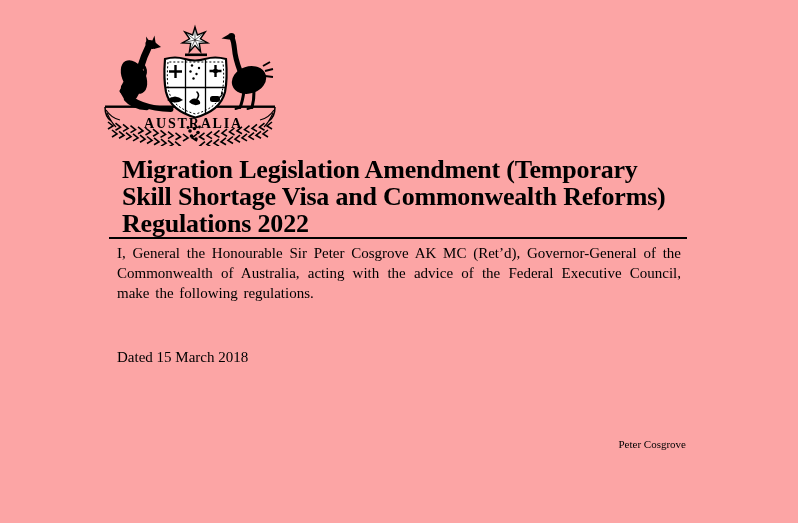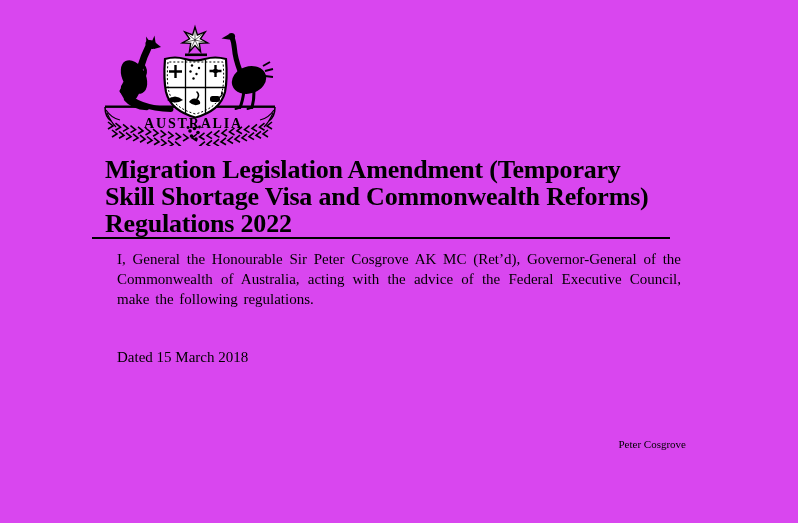--- a/index.html
+++ b/index.html
@@ -1,35 +1,35 @@
 <!DOCTYPE html>
 <html><head>
 <meta charset="utf-8">
 <style>
   html,body{margin:0;padding:0;background:#fff;}
   .page{
     position:relative;
     width:798px;height:523px;
-    background:#d946ef;color:#000;
+    background:#fca5a5;color:#000;
     font-family:"Liberation Serif", serif;
     overflow:hidden;
   }
   .arms{
     position:absolute;left:103px;top:14px;width:174px;height:132px;
   }
   .doc-title{
-    position:absolute;left:92px;top:156px;
+    position:absolute;left:109px;top:156px;
     width:565px;padding-left:13px;
     border-bottom:2px solid #000;
     font-weight:bold;font-size:26px;line-height:27px;
     letter-spacing:-0.2px;
   }
   .doc-title .tline{white-space:nowrap;}
   .preamble{
-    position:absolute;left:117px;top:249px;width:564px;
+    position:absolute;left:117px;top:243px;width:564px;
     font-size:15px;line-height:20px;
     text-align:justify;text-justify:inter-word;
     word-spacing:2px;
   }
   .dated{
     position:absolute;left:117px;top:347px;
     font-size:15px;line-height:20px;
   }
   .signature{
     position:absolute;right:112px;top:433px;

